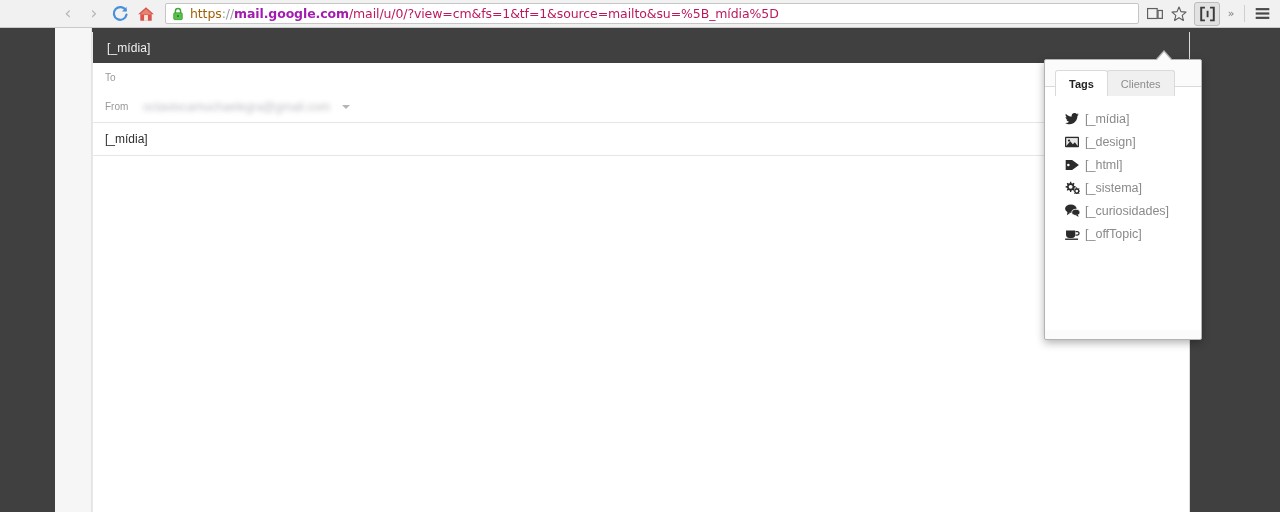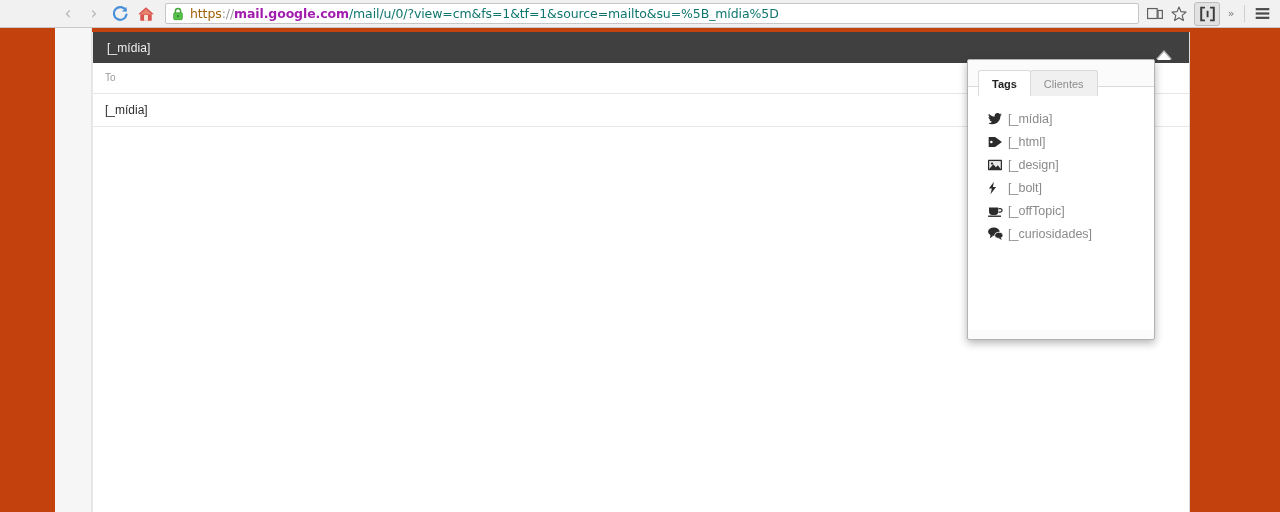--- a/index.html
+++ b/index.html
@@ -60,21 +60,21 @@
   .url-text {
     font-size: 12.5px;
     white-space: nowrap;
     margin-left: 6px;
     letter-spacing: -0.1px;
     font-family: "DejaVu Sans", sans-serif;
   }
   .u-scheme { color: #a16207; }
   .u-sep    { color: #9b9b9b; }
   .u-host   { color: #a21caf; font-weight: bold; }
-  .u-path   { color: #0f766e; }
+  .u-path   { color: #be185d; }
 
   .tb-right {
     display: flex;
     align-items: center;
     height: 26px;
     padding-right: 6px;
     flex: none;
   }
   .tb-icon {
     width: 24px;
@@ -112,21 +112,21 @@
     margin: 0 5px;
     flex: none;
   }
 
   
   .page {
     position: absolute;
     left: 0; top: 28px;
     width: 1280px;
     height: 484px;
-    background: #c2410c;
+    background: #404040;
   }
   .page-gutter {
     position: absolute;
     left: 55px; top: 0;
     width: 37px;
     height: 484px;
     background: #f6f6f6;
     border-right: 1px solid #e4e4e4;
     box-sizing: border-box;
   }
@@ -199,22 +199,22 @@
     color: #2d2d2d;
   }
   .compose-body {
     background: #ffffff;
     height: 386px;
   }
 
   
   .popup {
     position: absolute;
-    left: 967px; top: 31px;
-    width: 188px;
+    left: 1044px; top: 31px;
+    width: 158px;
     height: 281px;
     background: #fbfbfb;
     border: 1px solid #b3b3b3;
     border-radius: 2px;
     box-shadow: 0 3px 9px rgba(0,0,0,0.30);
     box-sizing: border-box;
     z-index: 40;
   }
   .popup-arrow-outer {
     position: absolute;
@@ -377,20 +377,25 @@
 
     <div class="compose-header">
       <span class="compose-header-title">[_mídia]</span>
     </div>
 
     <div class="field-row">
       <span class="field-label">To</span>
       <span class="field-label"></span>
     </div>
 
+    <div class="field-row">
+      <span class="field-label">From</span>
+      <span class="from-value">octaviocamuchaelegra@gmail.com</span>
+      <span class="from-caret"></span>
+    </div>
 
     <div class="compose-rule"></div>
 
     <div class="subject-row">
       <span class="subject-text">[_mídia]</span>
     </div>
 
     <div class="compose-rule"></div>
 
     <div class="compose-body"></div>
@@ -415,72 +420,77 @@
 
       <div class="tag-item">
         <span class="tag-icon">
           <svg width="14" height="12" viewBox="0 0 16 14">
               <path d="M16 1.7c-.6.3-1.2.4-1.9.5.7-.4 1.2-1 1.4-1.8-.6.4-1.3.6-2.1.8A3.3 3.3 0 0 0 7.7 4.2c-2.7-.1-5.2-1.4-6.8-3.4-.3.5-.4 1-.4 1.6 0 1.1.6 2.1 1.5 2.7-.5 0-1-.2-1.5-.4 0 1.6 1.1 2.9 2.6 3.2-.3.1-.6.1-.9.1-.2 0-.4 0-.6-.1.4 1.3 1.6 2.2 3.1 2.3-1.1.9-2.5 1.4-4.1 1.4H0c1.5.9 3.2 1.5 5 1.5 6 0 9.3-5 9.3-9.3v-.4c.7-.5 1.2-1 1.7-1.7z" fill="#2b2b2b"></path>
             </svg>
         </span>
         <span class="tag-label">[_mídia]</span>
       </div>
 
-
-      <div class="tag-item">
-        <span class="tag-icon">
-          <svg width="15" height="12" viewBox="0 0 16 13">
-              <path d="M0.6 1.1 L7.6 1.1 L15 6.5 L7.6 11.9 L0.6 11.9 Z" fill="#2b2b2b"></path>
-              <circle cx="3.5" cy="6.5" r="1.4" fill="#ffffff"></circle>
-            </svg>
-        </span>
-        <span class="tag-label">[_html]</span>
-      </div>
 
       <div class="tag-item">
         <span class="tag-icon">
           <svg width="14" height="12" viewBox="0 0 16 13">
               <rect x="0" y="0.5" width="16" height="12" rx="0.8" fill="#2b2b2b"></rect>
               <rect x="1.4" y="2" width="13.2" height="9" fill="#e8e8e8"></rect>
               <circle cx="4.6" cy="4.8" r="1.3" fill="#2b2b2b"></circle>
               <path d="M1.4 11 L6 5.6 L9 9 L11.2 6.9 L14.6 11 Z" fill="#2b2b2b"></path>
             </svg>
         </span>
         <span class="tag-label">[_design]</span>
       </div>
 
-
-      <div class="tag-item">
-        <span class="tag-icon">
-          <svg width="9" height="14" viewBox="0 0 10 14">
-              <path d="M6.6 0 L1 7.6 L4.3 7.6 L2.8 14 L9 5.9 L5.4 5.9 Z" fill="#2b2b2b"></path>
+      <div class="tag-item">
+        <span class="tag-icon">
+          <svg width="15" height="12" viewBox="0 0 16 13">
+              <path d="M0.6 1.1 L7.6 1.1 L15 6.5 L7.6 11.9 L0.6 11.9 Z" fill="#2b2b2b"></path>
+              <circle cx="3.5" cy="6.5" r="1.4" fill="#ffffff"></circle>
             </svg>
         </span>
-        <span class="tag-label">[_bolt]</span>
-      </div>
-
-      <div class="tag-item">
-        <span class="tag-icon">
-          <svg width="15" height="12" viewBox="0 0 16 13">
-              <path d="M1 2.6 L11 2.6 L11 7.4 A3.4 3.4 0 0 1 7.6 10.8 L4.4 10.8 A3.4 3.4 0 0 1 1 7.4 Z" fill="#2b2b2b"></path>
-              <path d="M11.3 3.9 L13.2 3.9 A1.9 1.9 0 0 1 13.2 7.7 L11.3 7.7" fill="none" stroke="#2b2b2b" stroke-width="1.4"></path>
-              <rect x="0" y="11.4" width="14" height="1.5" fill="#2b2b2b"></rect>
-            </svg>
-        </span>
-        <span class="tag-label">[_offTopic]</span>
-      </div>
+        <span class="tag-label">[_html]</span>
+      </div>
+
+      <div class="tag-item">
+        <span class="tag-icon">
+          <svg width="15" height="13" viewBox="0 0 16 14">
+            <g fill="#2b2b2b">
+              <path d="M5.4 0.8 L6.6 0.8 L6.9 2.3 L8.1 2.8 L9.4 2 L10.2 2.9 L9.4 4.2 L9.9 5.4 L11.4 5.7 L11.4 6.9 L9.9 7.2 L9.4 8.4 L10.2 9.7 L9.4 10.5 L8.1 9.8 L6.9 10.3 L6.6 11.8 L5.4 11.8 L5.1 10.3 L3.9 9.8 L2.6 10.5 L1.8 9.7 L2.6 8.4 L2.1 7.2 L0.6 6.9 L0.6 5.7 L2.1 5.4 L2.6 4.2 L1.8 2.9 L2.6 2 L3.9 2.8 L5.1 2.3 Z"></path>
+              <circle cx="6" cy="6.3" r="2.1" fill="#ffffff"></circle>
+              <path d="M12 6.6 L12.9 6.6 L13.1 7.8 L14 8.2 L15 7.7 L15.6 8.3 L15 9.3 L15.4 10.2 L16 10.4 L16 11.3 L15.4 11.5 L15 12.4 L15.6 13.4 L15 14 L14 13.5 L13.1 13.9 L12.9 14 L12 14 L12 13.9 L11.1 13.5 L10.4 14 L9.8 13.4 L10.3 12.4 L9.9 11.5 L9.4 11.3 L9.4 10.4 L9.9 10.2 L10.3 9.3 L9.8 8.3 L10.4 7.7 L11.1 8.2 L12 7.8 Z"></path>
+              <circle cx="12.6" cy="10.9" r="1.4" fill="#ffffff"></circle>
+            </g>
+          </svg>
+        </span>
+        <span class="tag-label">[_sistema]</span>
+      </div>
+
 
       <div class="tag-item">
         <span class="tag-icon">
           <svg width="15" height="13" viewBox="0 0 16 14">
               <ellipse cx="6.2" cy="5" rx="6.2" ry="4.4" fill="#2b2b2b"></ellipse>
               <path d="M2.6 8.4 L2 12 L5.8 9.4 Z" fill="#2b2b2b"></path>
               <ellipse cx="11.6" cy="9" rx="4.4" ry="3.3" fill="#2b2b2b" stroke="#ffffff" stroke-width="0.9"></ellipse>
               <path d="M13.8 11.4 L14.6 14 L11.6 12.2 Z" fill="#2b2b2b"></path>
             </svg>
         </span>
         <span class="tag-label">[_curiosidades]</span>
       </div>
 
+      <div class="tag-item">
+        <span class="tag-icon">
+          <svg width="15" height="12" viewBox="0 0 16 13">
+              <path d="M1 2.6 L11 2.6 L11 7.4 A3.4 3.4 0 0 1 7.6 10.8 L4.4 10.8 A3.4 3.4 0 0 1 1 7.4 Z" fill="#2b2b2b"></path>
+              <path d="M11.3 3.9 L13.2 3.9 A1.9 1.9 0 0 1 13.2 7.7 L11.3 7.7" fill="none" stroke="#2b2b2b" stroke-width="1.4"></path>
+              <rect x="0" y="11.4" width="14" height="1.5" fill="#2b2b2b"></rect>
+            </svg>
+        </span>
+        <span class="tag-label">[_offTopic]</span>
+      </div>
+
     </div>
   </div>
 
 </div>
 
 </body></html>

